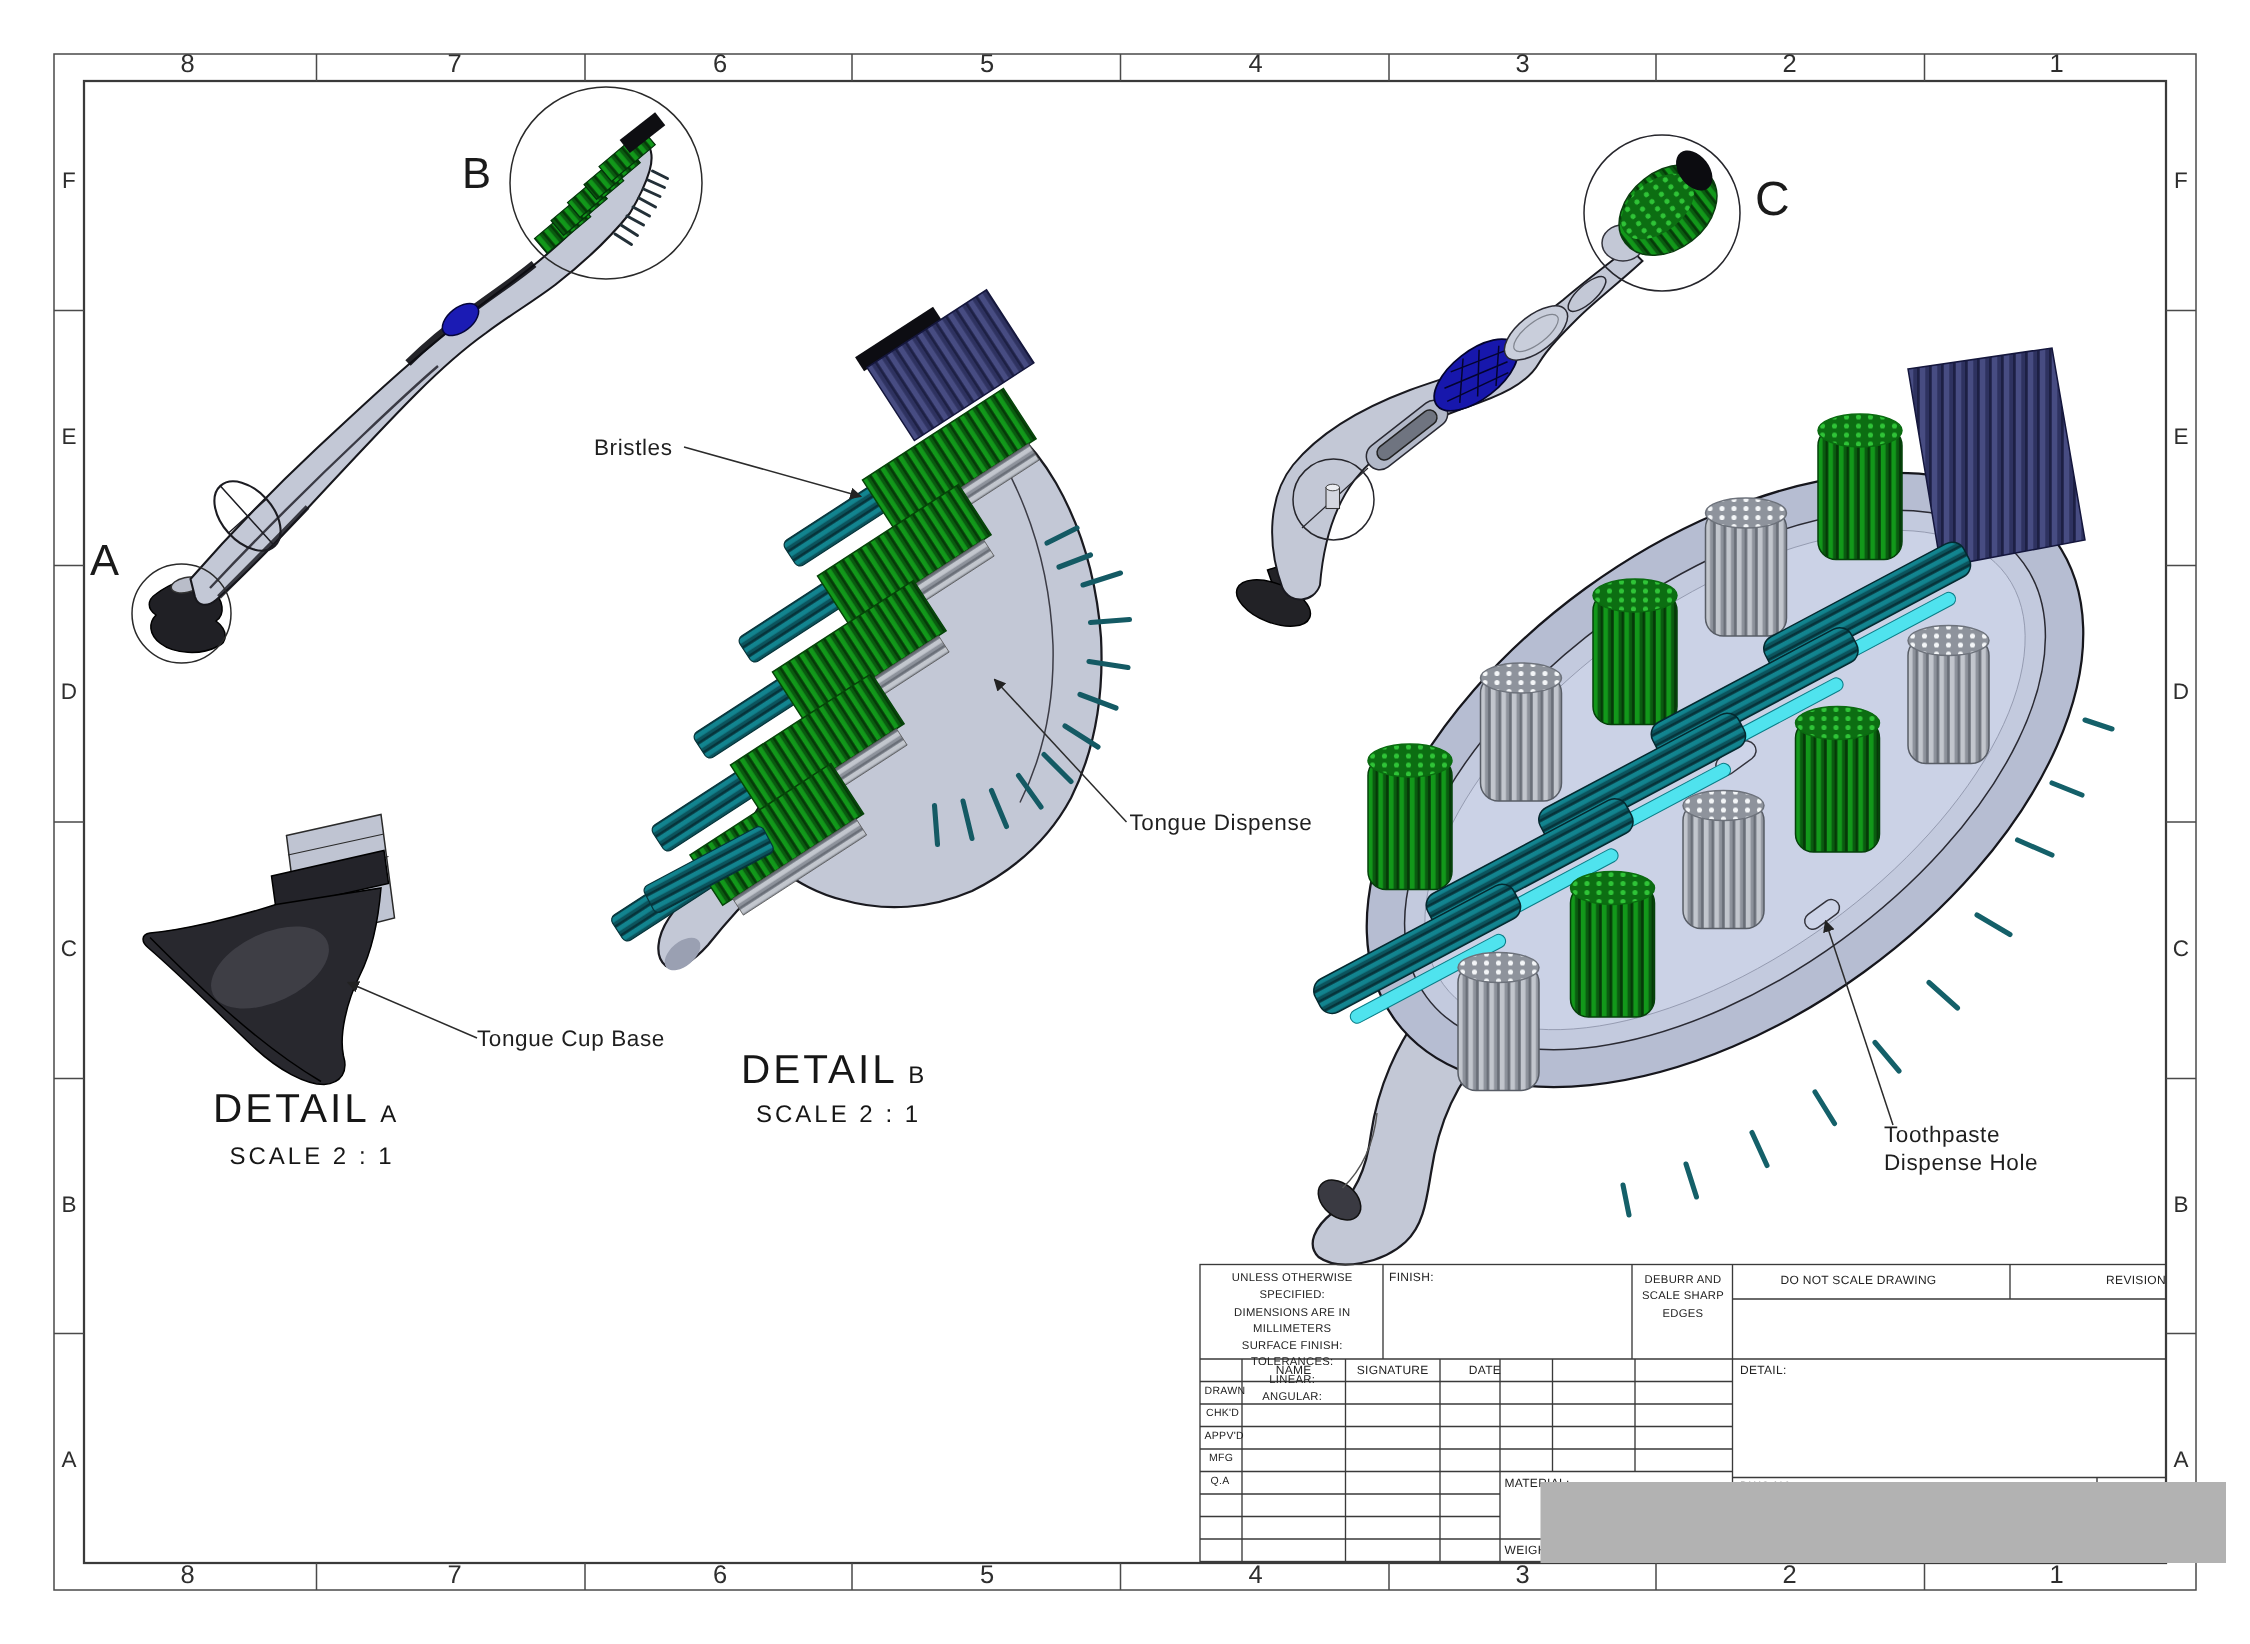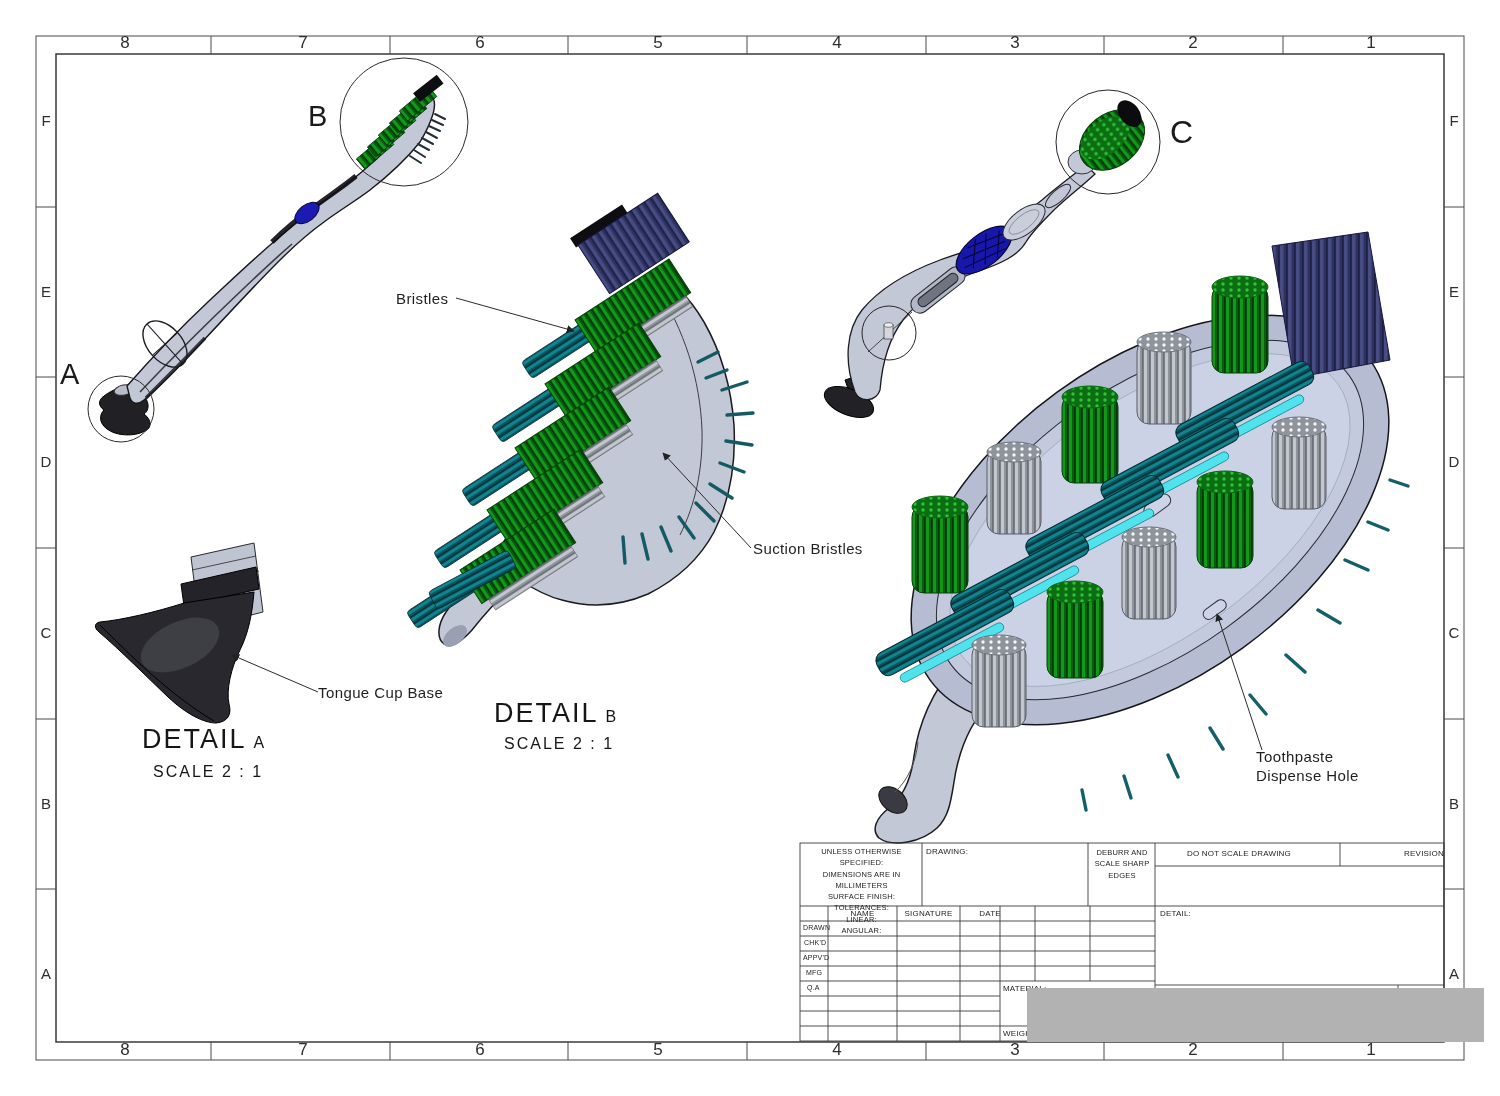--- a/index.html
+++ b/index.html
@@ -303,33 +303,33 @@
 <div class="dtitle" style="left:142px;top:724px">
   <span>DETAIL</span><span class="small">A</span>
 </div>
 <div class="dscale" style="left:153px;top:763px">SCALE 2 : 1</div>
 <div class="dtitle" style="left:494px;top:698px">
   <span>DETAIL</span><span class="small">B</span>
 </div>
 <div class="dscale" style="left:504px;top:735px">SCALE 2 : 1</div>
 
 <div class="anno" style="left:396px;top:290px">Bristles</div>
-<div class="anno" style="left:753px;top:540px">Suction Bristles</div>
+<div class="anno" style="left:753px;top:540px">Tongue Dispense</div>
 <div class="anno" style="left:318px;top:684px">Tongue Cup Base</div>
 <div class="anno" style="left:1256px;top:748px">Toothpaste
 Dispense Hole</div>
 
 <div>
   <div class="tb pre" style="left:804px;top:846px;width:115px;position:absolute">UNLESS OTHERWISE SPECIFIED:
 DIMENSIONS ARE IN MILLIMETERS
 SURFACE FINISH:
 TOLERANCES:
    LINEAR:
    ANGULAR:</div>
-  <div class="tb" style="left:926px;top:847px;position:absolute">DRAWING:</div>
+  <div class="tb" style="left:926px;top:847px;position:absolute">FINISH:</div>
   <div class="tb pre" style="left:1092px;top:847px;width:60px;position:absolute">DEBURR AND
 SCALE SHARP
 EDGES</div>
   <div class="tb ctr" style="left:1155px;top:849px;width:168px;position:absolute">DO NOT SCALE DRAWING</div>
   <div class="tb ctr" style="left:1376px;top:849px;width:96px;position:absolute">REVISION</div>
   <div class="tb ctr" style="left:828px;top:909px;width:69px;position:absolute">NAME</div>
   <div class="tb ctr" style="left:897px;top:909px;width:63px;position:absolute">SIGNATURE</div>
   <div class="tb ctr" style="left:960px;top:909px;width:60px;position:absolute">DATE</div>
   <div class="tb tiny" style="left:803px;top:924px;position:absolute">DRAWN</div>
   <div class="tb tiny" style="left:804px;top:939px;position:absolute">CHK'D</div>

